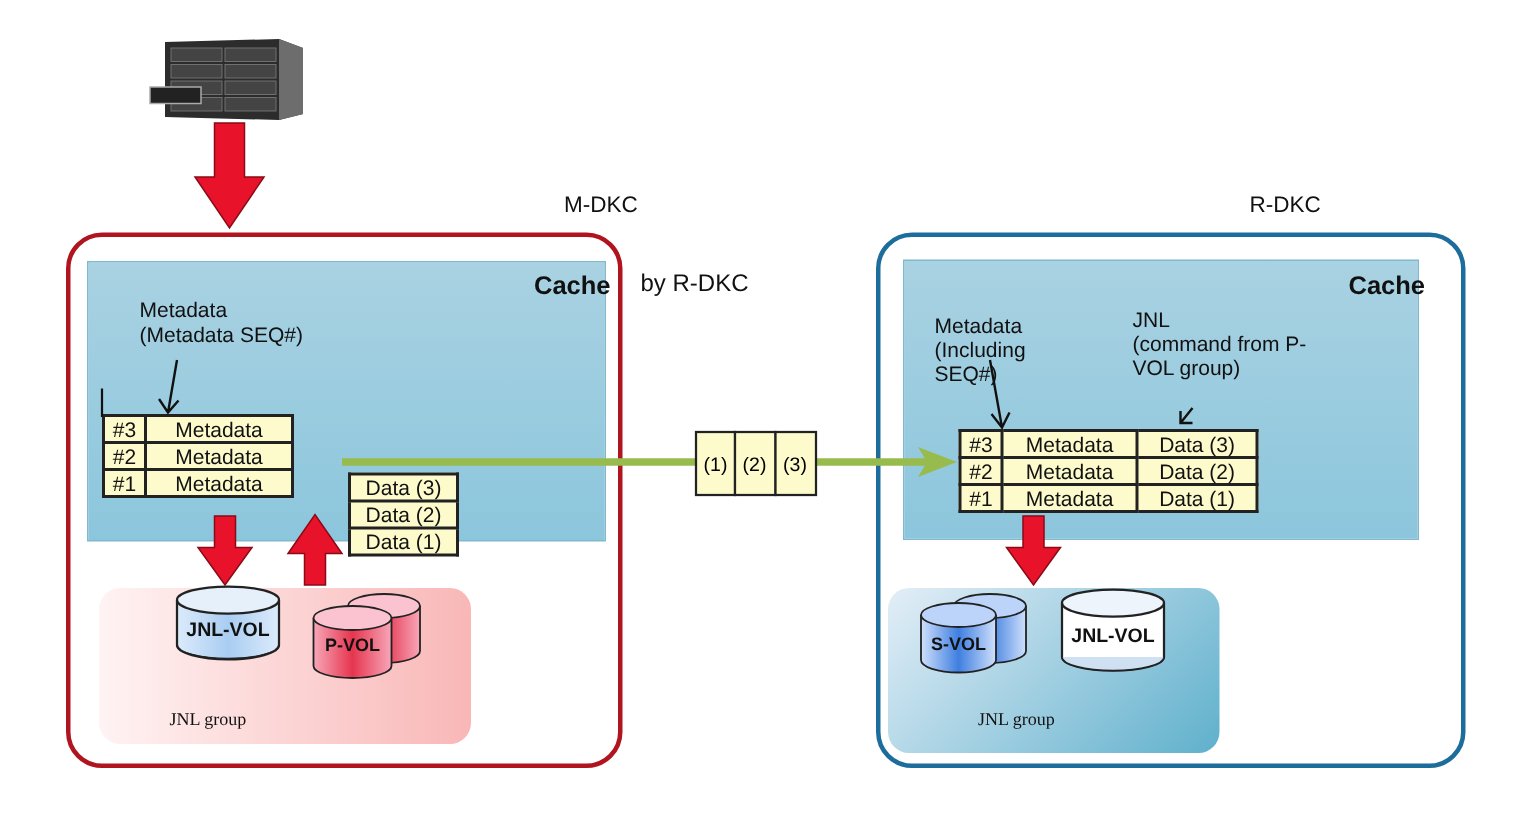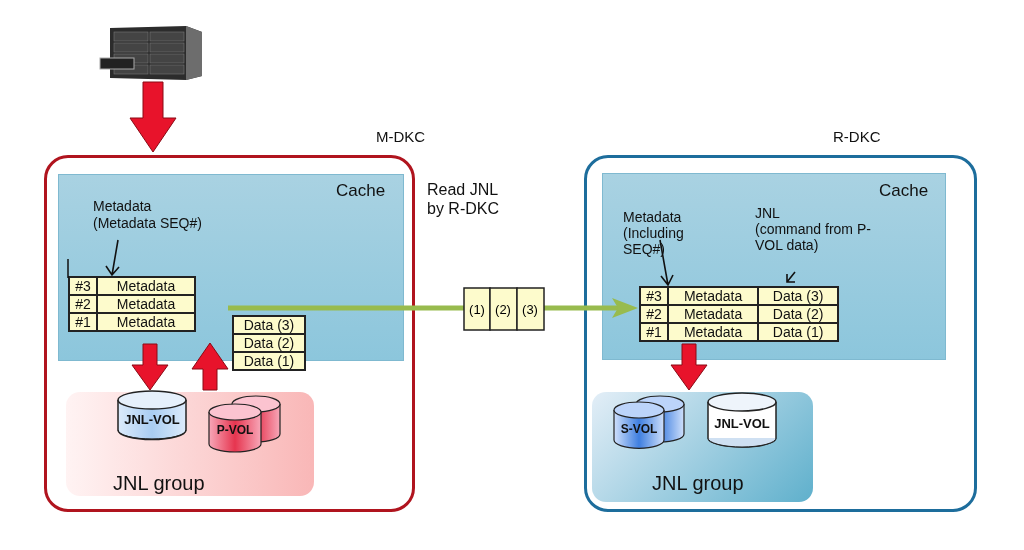--- a/index.html
+++ b/index.html
@@ -5,30 +5,30 @@
   html, body { margin:0; padding:0; background:#ffffff; }
   body { width:1024px; height:550px; position:relative; overflow:hidden;
          font-family:"Liberation Sans", sans-serif; color:#111; }
   .abs { position:absolute; }
   .dkc-label { font-size:15px; }
   .frame { position:absolute; border-radius:24px; box-sizing:border-box; }
   .frame.m { left:44px; top:155px; width:371px; height:357px; border:3px solid #b0141e; }
   .frame.r { left:584px; top:155px; width:393px; height:357px; border:3px solid #1d6d9c; }
   .cache { position:absolute; background:linear-gradient(180deg,#a9d2e2 0%, #8cc6dc 100%);
            border:1px solid #7fb9d0; box-sizing:border-box; }
-  .cache-title { position:absolute; font-weight:normal; font-size:17px; }
+  .cache-title { position:absolute; font-weight:bold; font-size:17px;margin-left:20px; }
   .note { position:absolute; font-size:14px; line-height:17px; }
   table.jt { position:absolute; border-collapse:collapse; background:#fdfbcc; font-size:14px; }
   table.jt td { border:2px solid #222; padding:0 4px; height:16px; line-height:16px; text-align:center; }
   .jnl-group { position:absolute; border-radius:14px; }
   .jnl-group.m { left:66px; top:392px; width:248px; height:104px;
                  background:linear-gradient(90deg,#fff3f3 0%, #f9b7b7 100%); }
   .jnl-group.r { left:592px; top:392px; width:221px; height:110px;
                  background:linear-gradient(135deg,#e3eef7 0%, #5fb0cc 100%); }
-  .grp-label { position:absolute; font-size:20px; }
+  .grp-label { position:absolute; font-size:12px;font-family:Liberation Serif, serif; }
   .transfer-text { position:absolute; font-size:16px; line-height:19px; }
   svg.overlay { position:absolute; left:0; top:0; }
 </style>
 </head>
 <body>
 
 <svg class="abs" style="left:98px;top:22px" width="106" height="60">
   <polygon points="12,6 88,4 104,10 104,54 88,58 12,56" fill="#2c2c2c"></polygon>
   <polygon points="88,4 104,10 104,54 88,58" fill="#6d6d6d"></polygon>
   <g fill="#444" stroke="#777" stroke-width="0.6">
@@ -78,37 +78,36 @@
       </tr>
   <tr>
         <td>Data (1)</td>
       </tr>
 </tbody>
   </table>
 <div class="jnl-group m"></div>
 <div class="grp-label" style="left:113px;top:472px">JNL group</div>
 
 <div class="transfer-text" style="left:427px;top:180px">
-  <div>Read JNL</div>
   <div>by R-DKC</div>
 </div>
 
 <div class="abs dkc-label" style="left:833px;top:128px">R-DKC</div>
 <div class="frame r"></div>
 <div class="cache" style="left:602px;top:173px;width:344px;height:187px"></div>
 <div class="cache-title" style="left:879px;top:181px">Cache</div>
 <div class="note" style="left:623px;top:209px;line-height:16px">
   <div>Metadata</div>
   <div>(Including</div>
   <div>SEQ#)</div>
 </div>
 <div class="note" style="left:755px;top:205px;line-height:16px">
   <div>JNL</div>
   <div>(command from P-</div>
-  <div>VOL data)</div>
+  <div>VOL group)</div>
 </div>
 <table class="jt" style="left:639px;top:286px;width:200px">
   <tbody>
       <tr>
         <td style="width:18px">#3</td>
         <td>Metadata</td>
         <td>Data (3)</td>
       </tr>
   <tr>
         <td>#2</td>

